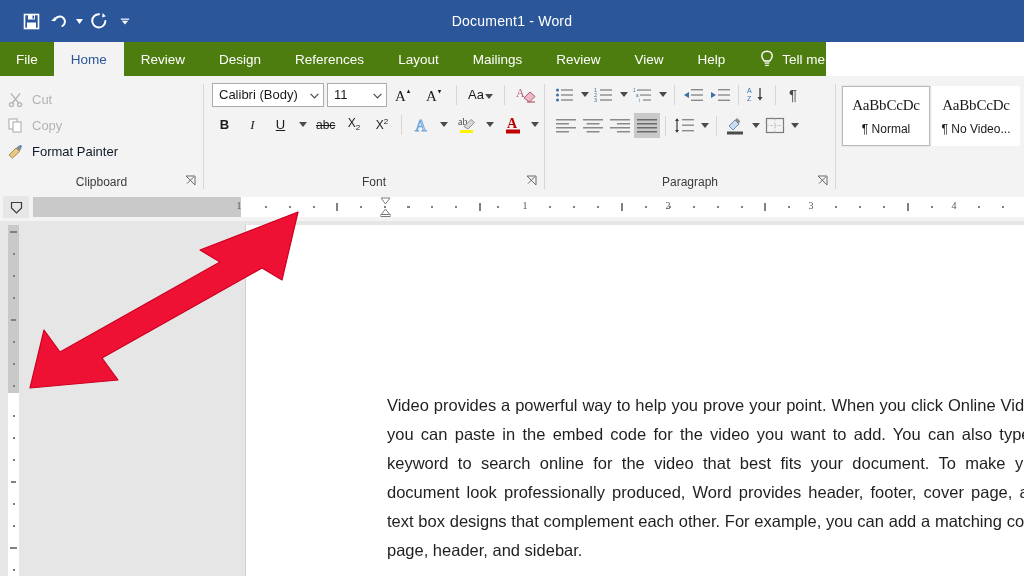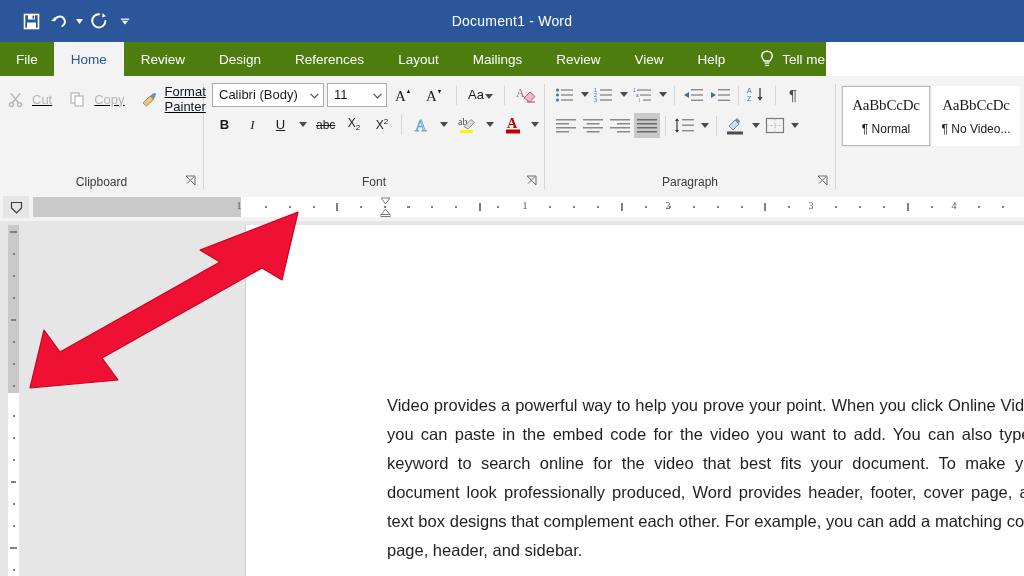--- a/index.html
+++ b/index.html
@@ -71,21 +71,21 @@
 
   
   .g-clip { width: 203px; }
   .paste-col {
     width: 66px; display: flex; flex-direction: column; align-items: center;
     padding-top: 2px;
   }
   .paste-icon { width: 42px; height: 42px; }
   .paste-label { font-size: 12.5px; color: #2b2b2b; margin-top: 2px; }
   .paste-caret { margin-top: -1px; color: #4a4a4a; }
-  .clip-col { display: flex; flex-direction: row; padding-top: 6px; gap: 4px; text-decoration: underline; }
+  .clip-col { display: flex; flex-direction: column; padding-top: 6px; gap: 4px; }
   .clip-item {
     display: flex; align-items: center; gap: 8px; height: 22px; padding: 0 6px;
     font-size: 13px; color: #b4b4b4;
   }
   .clip-item.enabled { color: #0f172a; }
   .clip-ico { width: 18px; height: 18px; display: flex; align-items: center; justify-content: center; }
 
   
   .g-font { width: 340px; }
   .font-rows { display: flex; flex-direction: column; gap: 5px; padding-left: 8px; }

